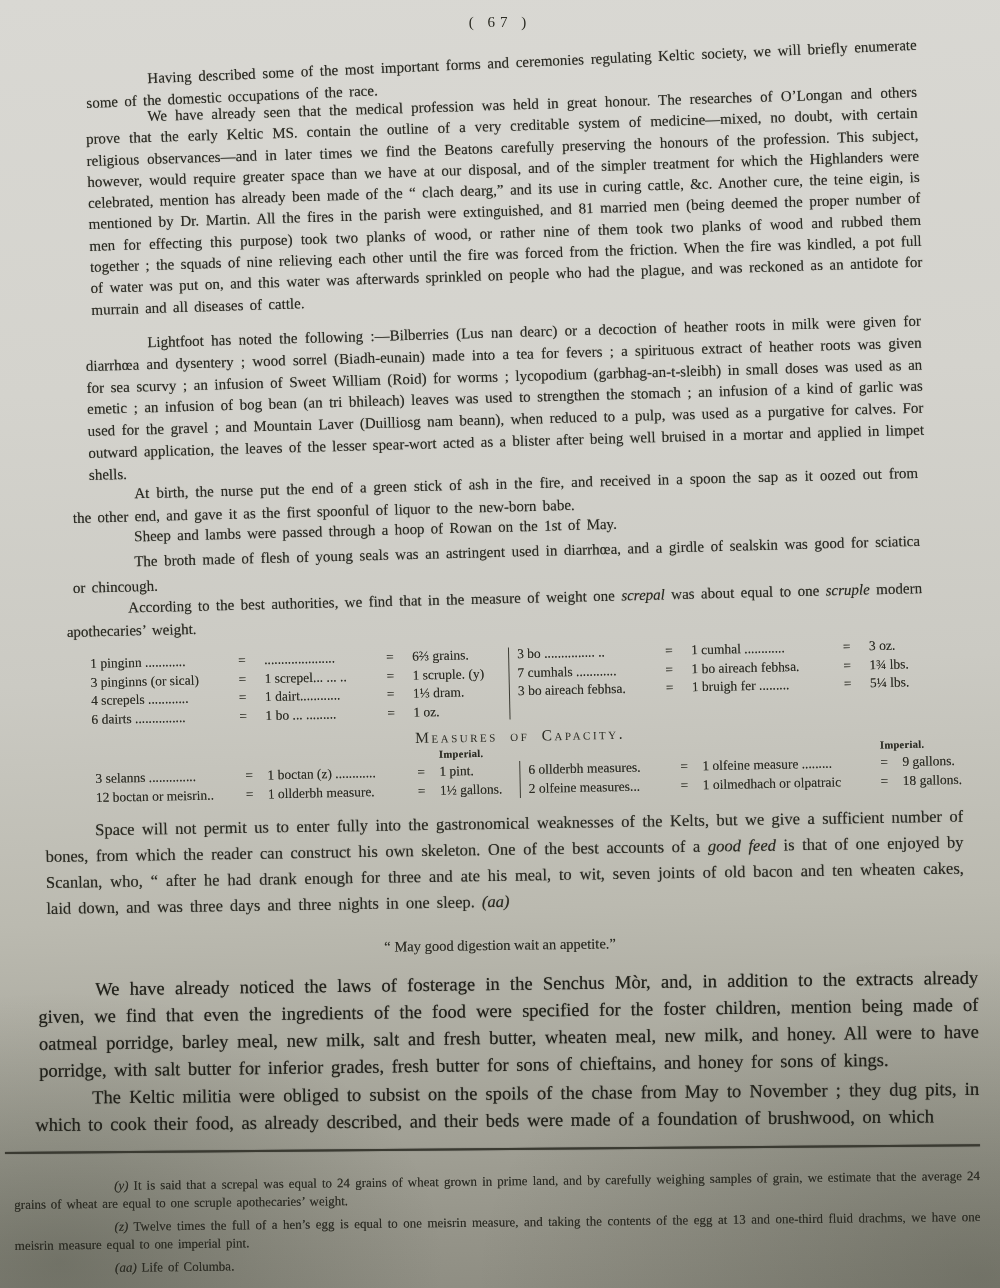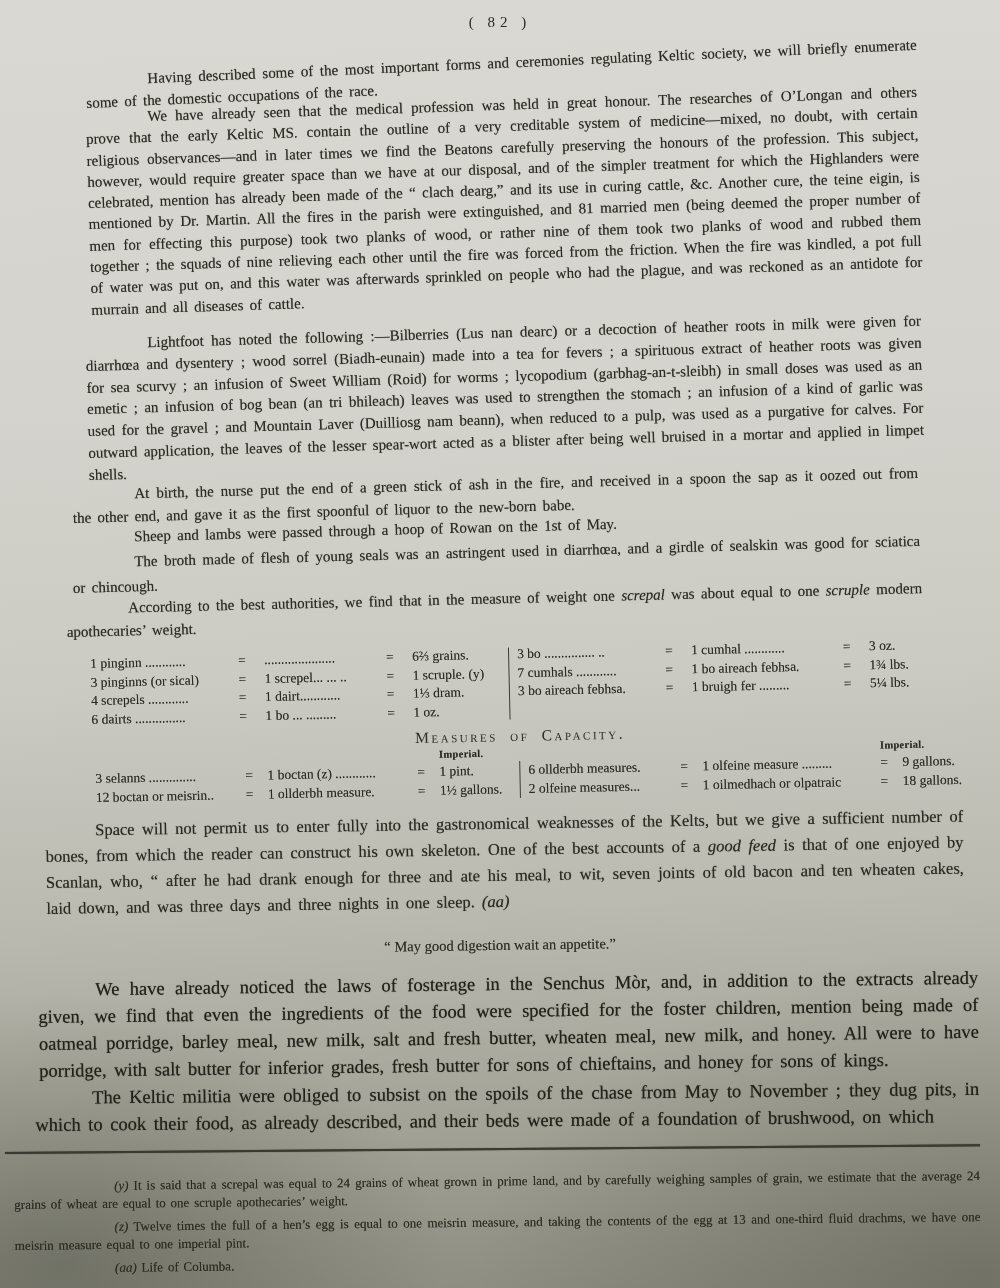--- a/index.html
+++ b/index.html
@@ -43,21 +43,21 @@
   .fn{font-size:13px;line-height:17.5px;text-align:justify;word-spacing:1.5px;margin:0 0 6px 0;
       text-indent:100px;text-shadow:0 0 0.6px rgba(30,30,22,0.55);}
   .fn:last-child{margin-bottom:0;}
   p{margin:0;}
 </style>
 </head>
 <body>
 
 <div id="page">
 
-  <div id="page-number" class="blk">(  82  )</div>
+  <div id="page-number" class="blk">(  67  )</div>
 
   <p class="blk body-par indent62" style="top:71px;left:85px;width:832px;transform:rotate(-2.5deg);">Having described some of the most important forms and ceremonies regulating Keltic society, we will briefly enumerate some of the domestic occupations of the race.</p>
 
   <p class="blk body-par indent62" style="top:108px;left:85px;width:832px;transform:rotate(-1.8deg);line-height:21.3px;">We have already seen that the medical profession was held in great honour.  The researches of O’Longan and others prove that the early Keltic MS. contain the outline of a very creditable system of medicine—mixed, no doubt, with certain religious observances—and in later times we find the Beatons carefully preserving the honours of the profession.  This subject, however, would require greater space than we have at our disposal, and of the simpler treatment for which the Highlanders were celebrated, mention has already been made of the “ clach dearg,” and its use in curing cattle, &amp;c.  Another cure, the teine eigin, is mentioned by Dr. Martin.  All the fires in the parish were extinguished, and 81 married men (being deemed the proper number of men for effecting this purpose) took two planks of wood, or rather nine of them took two planks of wood and rubbed them together ; the squads of nine relieving each other until the fire was forced from the friction.  When the fire was kindled, a pot full of water was put on, and this water was afterwards sprinkled on people who had the plague, and was reckoned as an antidote for murrain and all diseases of cattle.</p>
 
   <p class="blk body-par indent62" style="top:334px;left:85px;width:836px;transform:rotate(-1.6deg);line-height:21.8px;">Lightfoot has noted the following :—Bilberries (Lus nan dearc) or a decoction of heather roots in milk were given for diarrhœa and dysentery ;  wood sorrel (Biadh-eunain) made into a tea for fevers ;  a spirituous extract of heather roots was given for sea scurvy ;  an infusion of Sweet William (Roid) for worms ;  lycopodium (garbhag-an-t-sleibh) in small doses was used as an emetic ;  an infusion of bog bean (an tri bhileach) leaves was used to strengthen the stomach ; an infusion of a kind of garlic was used for the gravel ;  and Mountain Laver (Duilliosg nam beann), when reduced to a pulp, was used as a purgative for calves.  For outward application, the leaves of the lesser spear-wort acted as a blister after being well bruised in a mortar and applied in limpet shells.</p>
 
   <p class="blk body-par indent62" style="top:484px;left:72px;width:846px;transform:rotate(-1.5deg);line-height:23px;">At birth, the nurse put the end of a green stick of ash in the fire, and received in a spoon the sap as it oozed out from the other end, and gave it as the first spoonful of liquor to the new-born babe.</p>
 
   <p class="blk body-par indent62" style="top:528px;left:72px;width:846px;transform:rotate(-1.5deg);text-align:left;">Sheep and lambs were passed through a hoop of Rowan on the 1st of May.</p>

